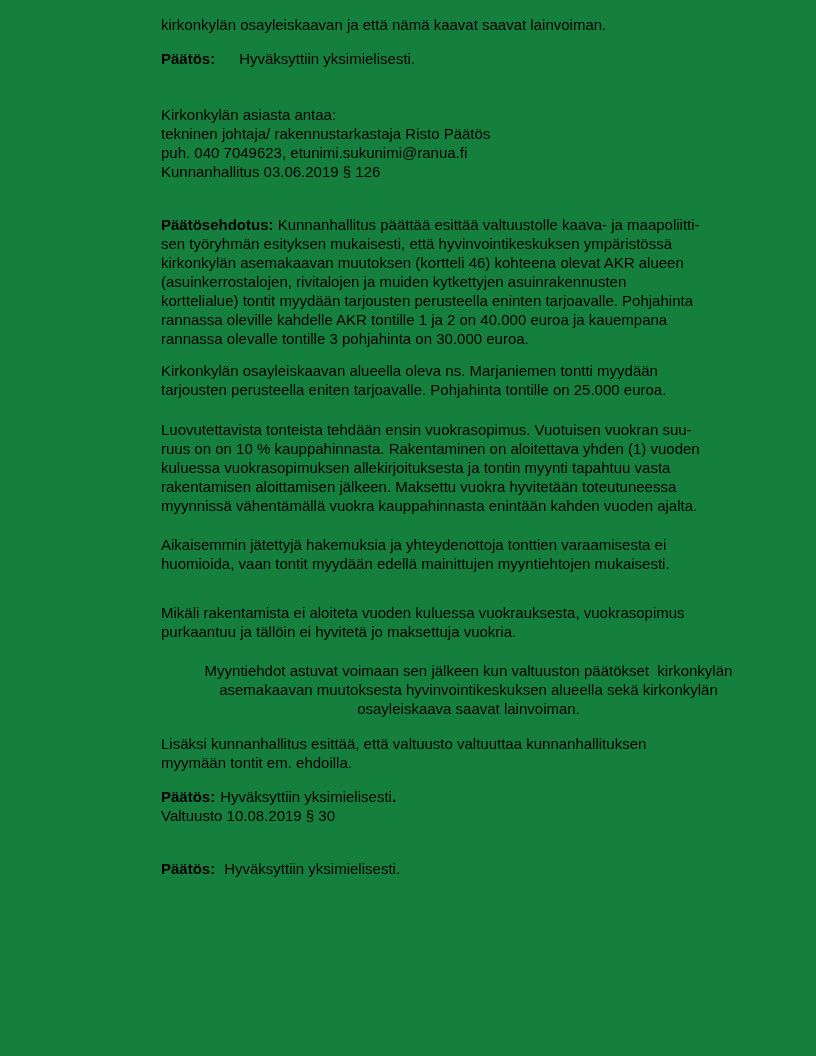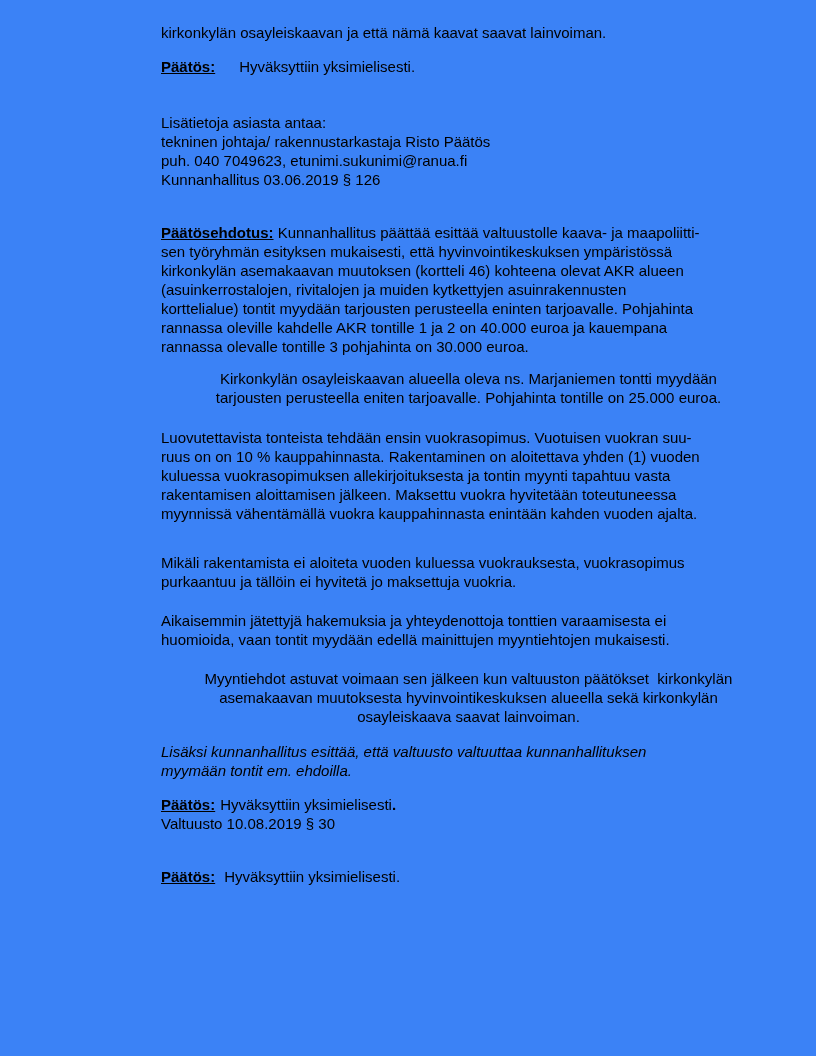--- a/index.html
+++ b/index.html
@@ -1,63 +1,63 @@
 <!DOCTYPE html>
 <html><head>
 <meta charset="utf-8">
 <style>
   html, body { margin: 0; padding: 0; background: #ffffff; }
   .page {
     position: relative;
     width: 816px;
     height: 1056px;
-    background: #3b82f6;
+    background: #15803d;
     box-sizing: border-box;
-    padding-top: 23px;
+    padding-top: 15px;
     overflow: hidden;
     font-family: "Liberation Sans", "DejaVu Sans", sans-serif;
     font-size: 15px;
     line-height: 19px;
     color: #000000;
   }
   .page p { margin: 0; padding: 0 40px 0 161px; }
   .prewrap { white-space: pre-wrap; }
   .outdent { padding-left: 74px; }
-  .label { font-weight: bold; text-decoration: underline; }
+  .label { font-weight: bold; }
   .bold { font-weight: bold; }
 
   
   .m-decision1   { margin-top: 15px !important; }
   .m-contact     { margin-top: 37px; }
   .m-proposal    { margin-top: 34px !important; }
-  .m-kirkonkylan { margin-top: 13px !important; text-align: center; }
+  .m-kirkonkylan { margin-top: 13px !important; }
   .m-luovutett   { margin-top: 21px !important; }
   .m-mikali      { margin-top: 30px !important; }
   .m-aikaisemmin { margin-top: 20px !important; }
   .m-myyntiehdot { margin-top: 20px !important; text-align: center; }
-  .m-lisaksi     { margin-top: 16px !important; font-style: italic; }
+  .m-lisaksi     { margin-top: 16px !important; }
   .m-decision2   { margin-top: 15px !important; }
   .m-decision3   { margin-top: 34px !important; }
 
   
   .gap-tab    { margin-left: 24px; }
   .gap-space  { margin-left: 5px; }
   .gap-space2 { margin-left: 9px; }
 </style>
 </head>
 <body>
 
 <div class="page">
 
   <p class="para">kirkonkylän osayleiskaavan ja että nämä kaavat saavat lainvoiman.</p>
 
   <p class="para m-decision1"><span class="label">Päätös:</span><span class="gap-tab">Hyväksyttiin yksimielisesti.</span></p>
 
   <div class="m-contact">
-    <p>Lisätietoja asiasta antaa:</p>
+    <p>Kirkonkylän asiasta antaa:</p>
     <p>tekninen johtaja/ rakennustarkastaja Risto Päätös</p>
     <p>puh. 040 7049623, etunimi.sukunimi@ranua.fi</p>
   </div>
 
   <p class="outdent">Kunnanhallitus 03.06.2019 § 126</p>
 
   <p class="para prewrap m-proposal"><span class="label">Päätösehdotus:</span><span> Kunnanhallitus päättää esittää valtuustolle kaava- ja maapoliitti-
 sen työryhmän esityksen mukaisesti, että hyvinvointikeskuksen ympäristössä
 kirkonkylän asemakaavan muutoksen (kortteli 46) kohteena olevat AKR alueen
 (asuinkerrostalojen, rivitalojen ja muiden kytkettyjen asuinrakennusten
@@ -67,25 +67,25 @@
 
   <p class="para prewrap m-kirkonkylan">Kirkonkylän osayleiskaavan alueella oleva ns. Marjaniemen tontti myydään
 tarjousten perusteella eniten tarjoavalle. Pohjahinta tontille on 25.000 euroa.</p>
 
   <p class="para prewrap m-luovutett">Luovutettavista tonteista tehdään ensin vuokrasopimus. Vuotuisen vuokran suu-
 ruus on on 10 % kauppahinnasta. Rakentaminen on aloitettava yhden (1) vuoden
 kuluessa vuokrasopimuksen allekirjoituksesta ja tontin myynti tapahtuu vasta
 rakentamisen aloittamisen jälkeen. Maksettu vuokra hyvitetään toteutuneessa
 myynnissä vähentämällä vuokra kauppahinnasta enintään kahden vuoden ajalta.</p>
 
+  <p class="para prewrap m-aikaisemmin">Aikaisemmin jätettyjä hakemuksia ja yhteydenottoja tonttien varaamisesta ei
+huomioida, vaan tontit myydään edellä mainittujen myyntiehtojen mukaisesti.</p>
+
   <p class="para prewrap m-mikali">Mikäli rakentamista ei aloiteta vuoden kuluessa vuokrauksesta, vuokrasopimus
 purkaantuu ja tällöin ei hyvitetä jo maksettuja vuokria.</p>
-
-  <p class="para prewrap m-aikaisemmin">Aikaisemmin jätettyjä hakemuksia ja yhteydenottoja tonttien varaamisesta ei
-huomioida, vaan tontit myydään edellä mainittujen myyntiehtojen mukaisesti.</p>
 
   <p class="para prewrap m-myyntiehdot">Myyntiehdot astuvat voimaan sen jälkeen kun valtuuston päätökset  kirkonkylän
 asemakaavan muutoksesta hyvinvointikeskuksen alueella sekä kirkonkylän
 osayleiskaava saavat lainvoiman.</p>
 
   <p class="para prewrap m-lisaksi">Lisäksi kunnanhallitus esittää, että valtuusto valtuuttaa kunnanhallituksen
 myymään tontit em. ehdoilla.</p>
 
   <p class="para m-decision2"><span class="label">Päätös:</span><span class="gap-space">Hyväksyttiin yksimielisesti</span><span class="bold">.</span></p>
 

